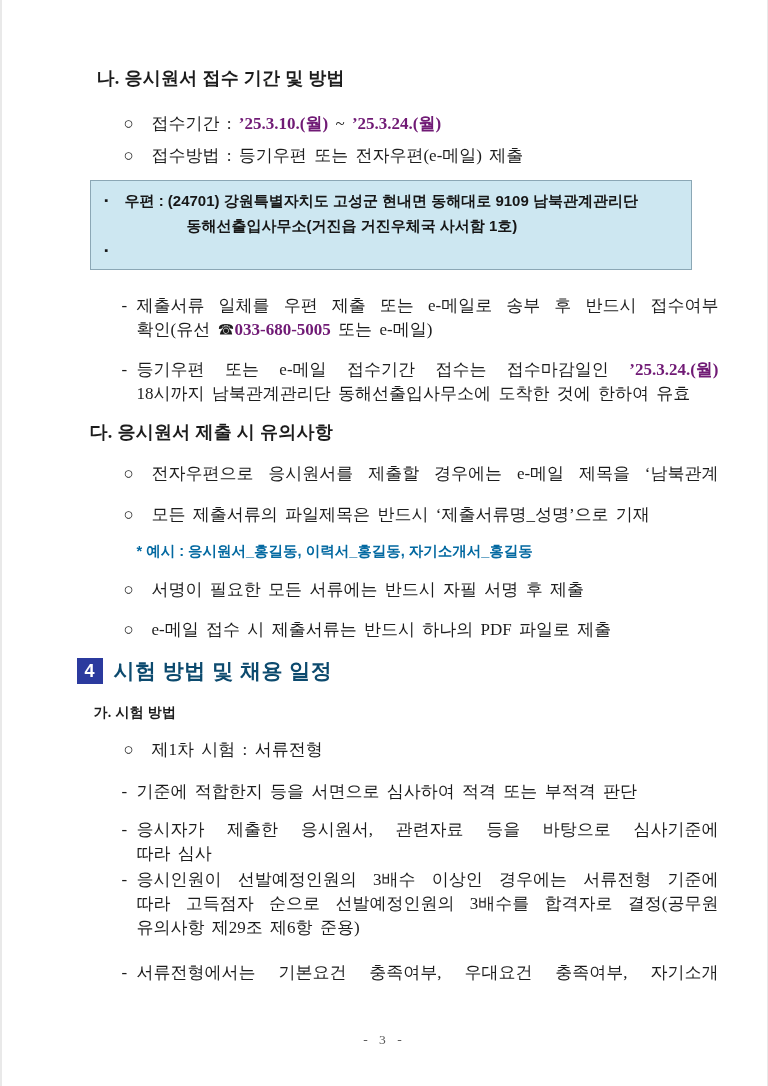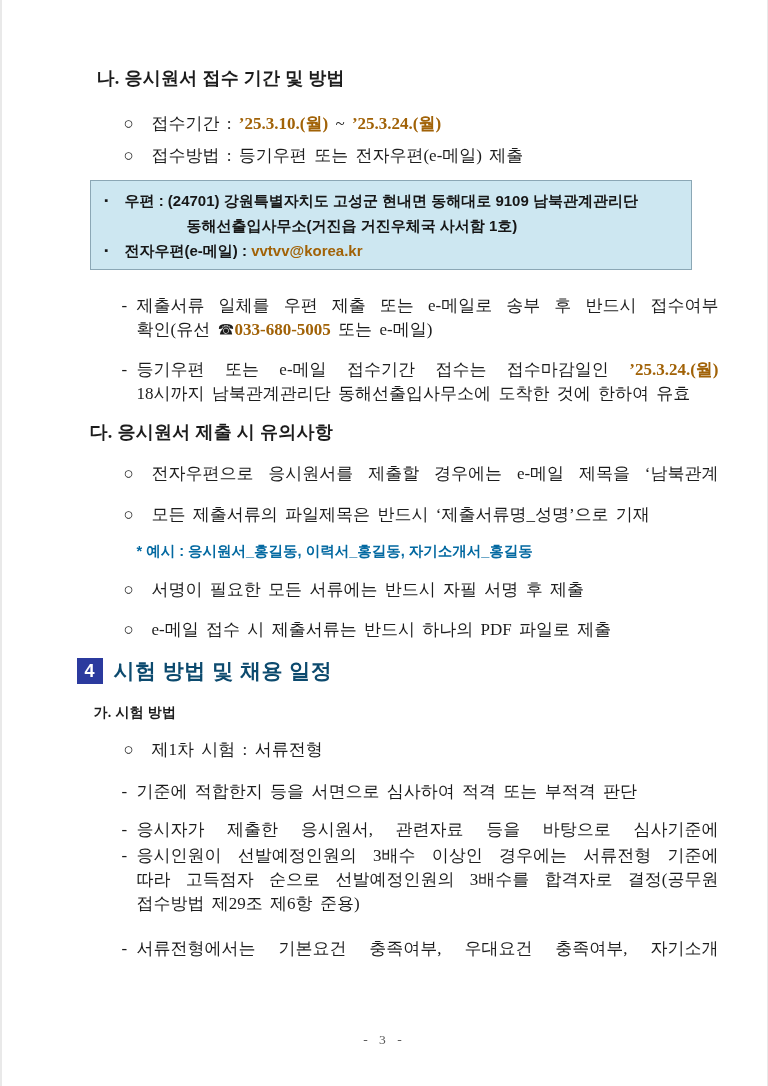--- a/index.html
+++ b/index.html
@@ -4,21 +4,21 @@
 <style>
   html,body { margin:0; padding:0; background:#e9e9e9; }
   .page {
     width:765px; height:1086px; background:#ffffff; margin:0 auto;
     box-sizing:border-box; padding:66px 48px 0 90px; position:relative;
     font-family:"Liberation Serif","DejaVu Serif",serif; color:#1c1c1c;
     overflow:hidden;
   }
   .line { font-size:17px; line-height:24px; word-spacing:0.18em; }
   .fill { text-align:justify; text-align-last:justify; }
-  .blue { color:#a16207; font-weight:bold; }
+  .blue { color:#701a75; font-weight:bold; }
 
   .heading-l1 { font-size:18px; font-weight:bold; line-height:24px; letter-spacing:0.3px; }
   .heading-na { margin-left:5px; }
   .heading-da { margin-left:-2px; margin-top:14px; }
   .heading-ga { margin-left:2px; margin-top:16px; font-size:14px; }
 
   .circ-item { display:flex; margin-left:32px; }
   .circ-item .bullet { width:28px; flex:0 0 28px; }
   .circ-item .txt { flex:1; }
 
@@ -81,21 +81,20 @@
   <div class="addr-box">
     <div class="addr-row">
       <span class="sq">▪</span>
       <div>
         <div><span>우편 : </span><span>(24701) 강원특별자치도 고성군 현내면 동해대로 9109 남북관계관리단</span></div>
         <div class="addr-line2">동해선출입사무소(거진읍 거진우체국 사서함 1호)</div>
       </div>
     </div>
     <div class="addr-row">
       <span class="sq">▪</span>
-      <div><span>전자우편(e-메일) : </span><span class="blue">vvtvv@korea.kr</span></div>
     </div>
   </div>
 
   <div class="line dash-item mt24">
     <span class="dash">-</span>
     <div class="txt">
       <div class="fill">제출서류 일체를 우편 제출 또는 e-메일로 송부 후 반드시 접수여부</div>
       <div><span>확인(유선 </span><span>☎</span><span class="blue">033-680-5005</span><span> 또는 e-메일)</span></div>
     </div>
   </div>
@@ -150,29 +149,30 @@
     <span class="dash">-</span>
     <div class="txt">
       <div>기준에 적합한지 등을 서면으로 심사하여 적격 또는 부적격 판단</div>
     </div>
   </div>
 
   <div class="line dash-item detail mt14">
     <span class="dash">-</span>
     <div class="txt">
       <div class="fill">응시자가 제출한 응시원서, 관련자료 등을 바탕으로 심사기준에</div>
+      <div>따라 심사</div>
     </div>
   </div>
 
   <div class="line dash-item detail mt2">
     <span class="dash">-</span>
     <div class="txt">
       <div class="fill">응시인원이 선발예정인원의 3배수 이상인 경우에는 서류전형 기준에</div>
       <div class="fill">따라 고득점자 순으로 선발예정인원의 3배수를 합격자로 결정(공무원</div>
-      <div>접수방법 제29조 제6항 준용)</div>
+      <div>유의사항 제29조 제6항 준용)</div>
     </div>
   </div>
 
   <div class="line dash-item detail mt21">
     <span class="dash">-</span>
     <div class="txt fill">서류전형에서는 기본요건 충족여부, 우대요건 충족여부, 자기소개</div>
   </div>
 
   <div class="page-num">- 3 -</div>
 

